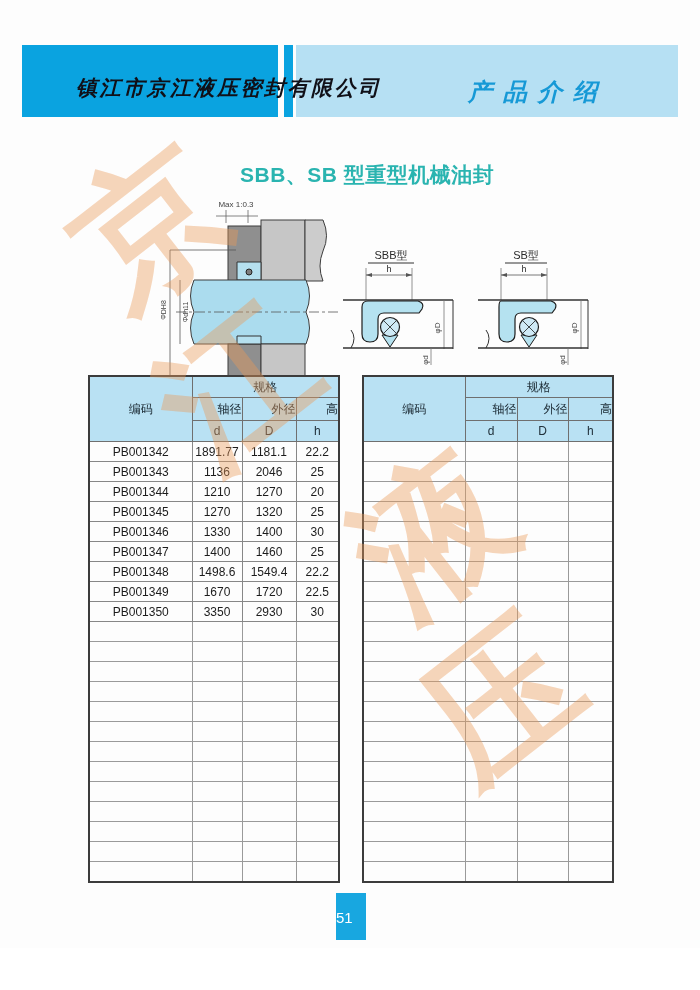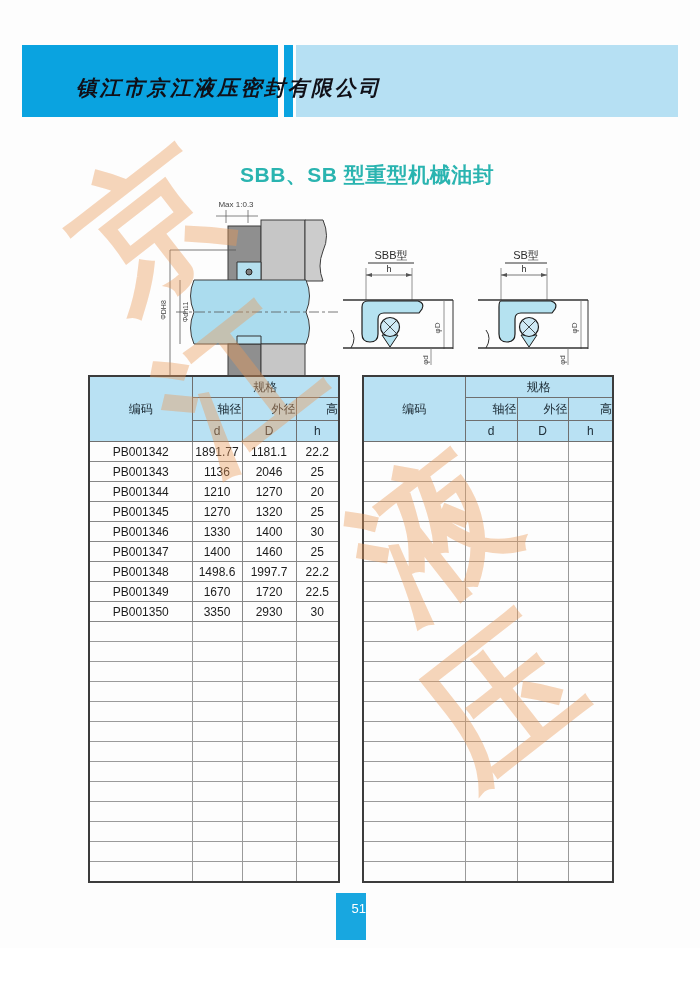--- a/index.html
+++ b/index.html
@@ -50,32 +50,33 @@
              overflow:hidden;white-space:nowrap;}
   table.spec thead th{background:#b9e1f3;color:#20303a;margin-left:6px;}
   table.spec thead tr.hr1 th{height:20px;}
   table.spec thead tr.hr2 th{height:22px;text-align:right;}
   table.spec thead tr.hr3 th{height:20px;}
   table.spec tbody td{height:19px;border-color:#878787;}
   table.spec tbody tr.empty td{border-color:#9a9a9a;}
 
   
   .page-num{position:absolute;left:336px;top:893px;width:30px;height:47px;z-index:3;
-            background:#18a7e0;color:#ffffff;font-size:13px;text-align:right;
-            padding-top:8px;box-sizing:border-box;}
+            background:#18a7e0;color:#ffffff;font-size:15px;text-align:left;
+            padding-top:16px;box-sizing:border-box;}
 </style>
 </head>
 <body>
 
 <div class="page">
 
   <div class="band band-dark"></div>
   <div class="band band-stripe"></div>
   <div class="band band-light"></div>
   <div class="company">镇江市京江液压密封有限公司</div>
+  <div class="section">产品介绍</div>
 
   <h1 class="doc-title">SBB、SB 型重型机械油封</h1>
 
   <div class="watermark">
     <span class="wm-1">京</span>
     <span class="wm-2">江</span>
     <span class="wm-3">液</span>
     <span class="wm-4">压</span>
   </div>
 
@@ -210,21 +211,21 @@
         </tr>
         <tr>
           <td>PB001347</td>
           <td>1400</td>
           <td>1460</td>
           <td>25</td>
         </tr>
         <tr>
           <td>PB001348</td>
           <td>1498.6</td>
-          <td>1997.7</td>
+          <td>1549.4</td>
           <td>22.2</td>
         </tr>
         <tr>
           <td>PB001349</td>
           <td>1670</td>
           <td>1720</td>
           <td>22.5</td>
         </tr>
         <tr>
           <td>PB001350</td>

